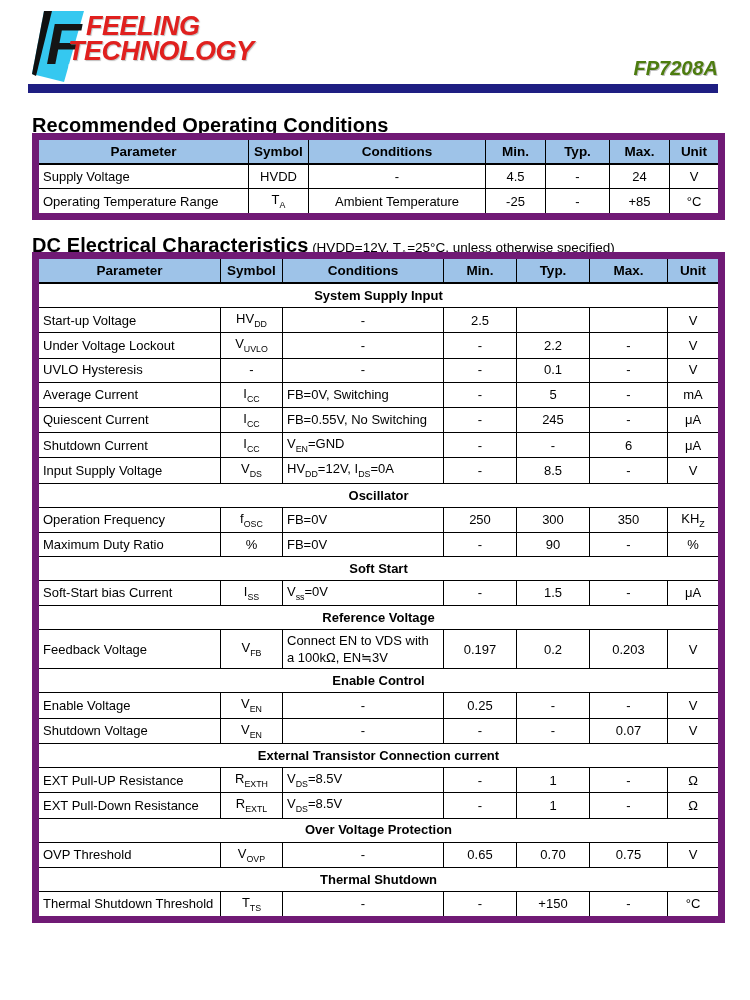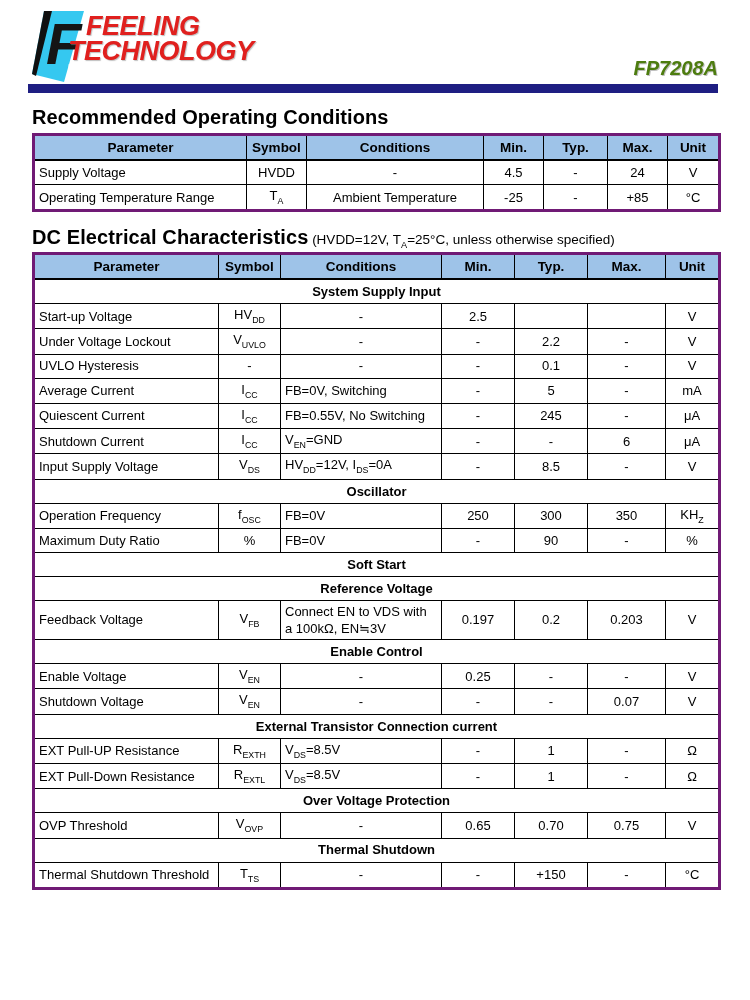--- a/index.html
+++ b/index.html
@@ -30,29 +30,29 @@
     position:absolute; right:32px; top:57px;
     font-size:20px; font-weight:bold; font-style:italic; color:#4d7c0f;
     letter-spacing:0px; text-shadow:1px 1px 0 rgba(130,130,130,0.5);
   }
   .rule-bar {
     position:absolute; left:28px; top:84px; width:690px; height:9px;
     background:#1e1e82;
   }
 
   
-  .sec-title { position:absolute; left:32px; font-size:20px; font-weight:bold; letter-spacing:0.1px; white-space:nowrap; }
+  .sec-title { position:absolute; left:32px; font-size:20px; font-weight:bold; letter-spacing:0.1px; white-space:nowrap;margin-top:8px; }
   .sec-title .subtitle { font-size:13.5px; font-weight:normal; letter-spacing:0; }
   .t1 { top:106px; }
   .t2 { top:226px;text-align:right; }
 
   
   table.spec {
     position:absolute; left:32px; border-collapse:collapse; table-layout:fixed;
-    width:686px; border:3px solid #701a75;
+    width:686px; border:7px solid #701a75;
   }
   .tbl1 { top:133px; }
   .tbl2 { top:252px; }
   table.spec th, table.spec td {
     border:1px solid #000; padding:2px 4px; font-size:13px; line-height:1.32;
     overflow:hidden;
   }
   table.spec thead th {
     background:#9ec3e8; font-weight:bold; font-size:13.5px; text-align:center;
     border-bottom:2px solid #000; height:19px;
@@ -240,20 +240,29 @@
           <td class="c">%</td>
           <td class="l">FB=0V</td>
           <td class="c">-</td>
           <td class="c">90</td>
           <td class="c">-</td>
           <td class="c">%</td>
         </tr>
         <tr class="section-row">
           <td colspan="7">Soft Start</td>
         </tr>
+        <tr>
+          <td class="l">Soft-Start bias Current</td>
+          <td class="c">I<sub>SS</sub></td>
+          <td class="l">V<sub>ss</sub>=0V</td>
+          <td class="c">-</td>
+          <td class="c">1.5</td>
+          <td class="c">-</td>
+          <td class="c">μA</td>
+        </tr>
         <tr class="section-row">
           <td colspan="7">Reference Voltage</td>
         </tr>
         <tr>
           <td class="l">Feedback Voltage</td>
           <td class="c">V<sub>FB</sub></td>
           <td class="l">Connect EN to VDS with a 100kΩ, EN≒3V</td>
           <td class="c">0.197</td>
           <td class="c">0.2</td>
           <td class="c">0.203</td>

